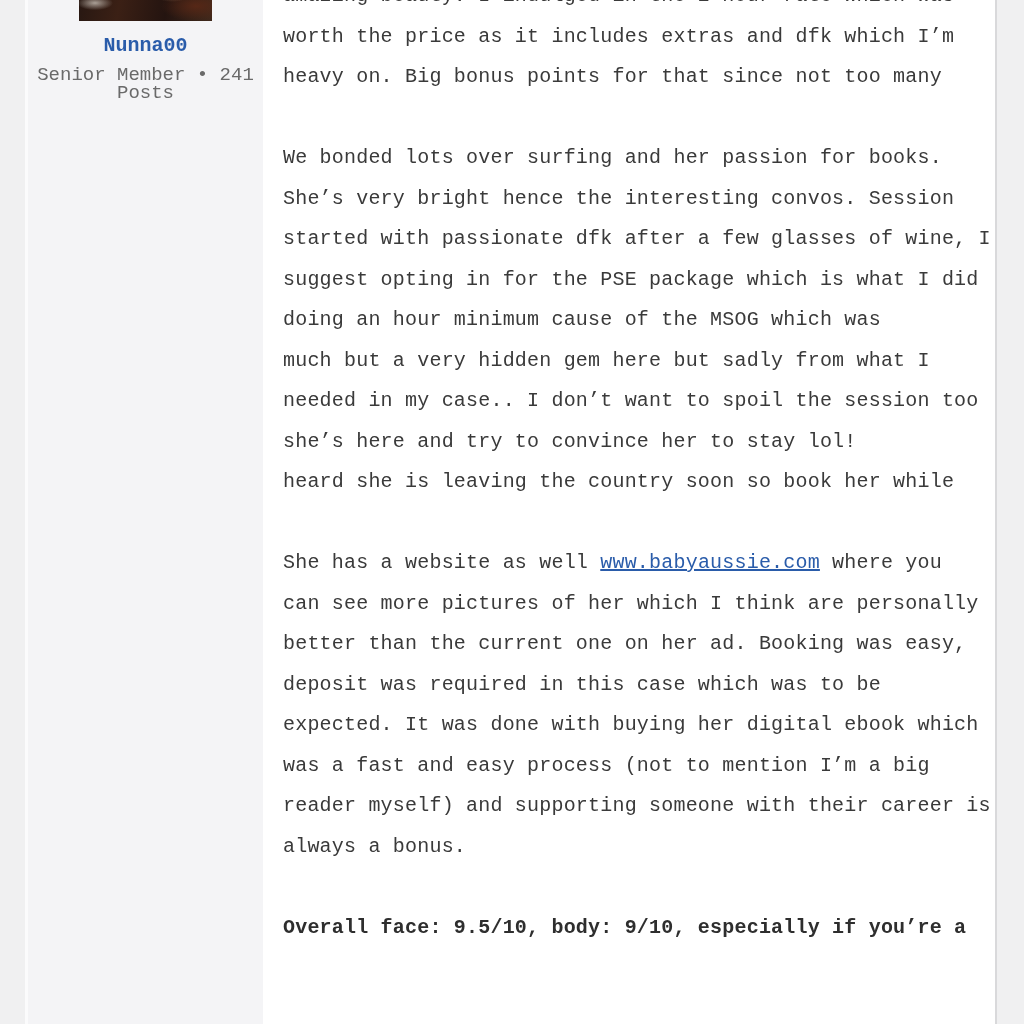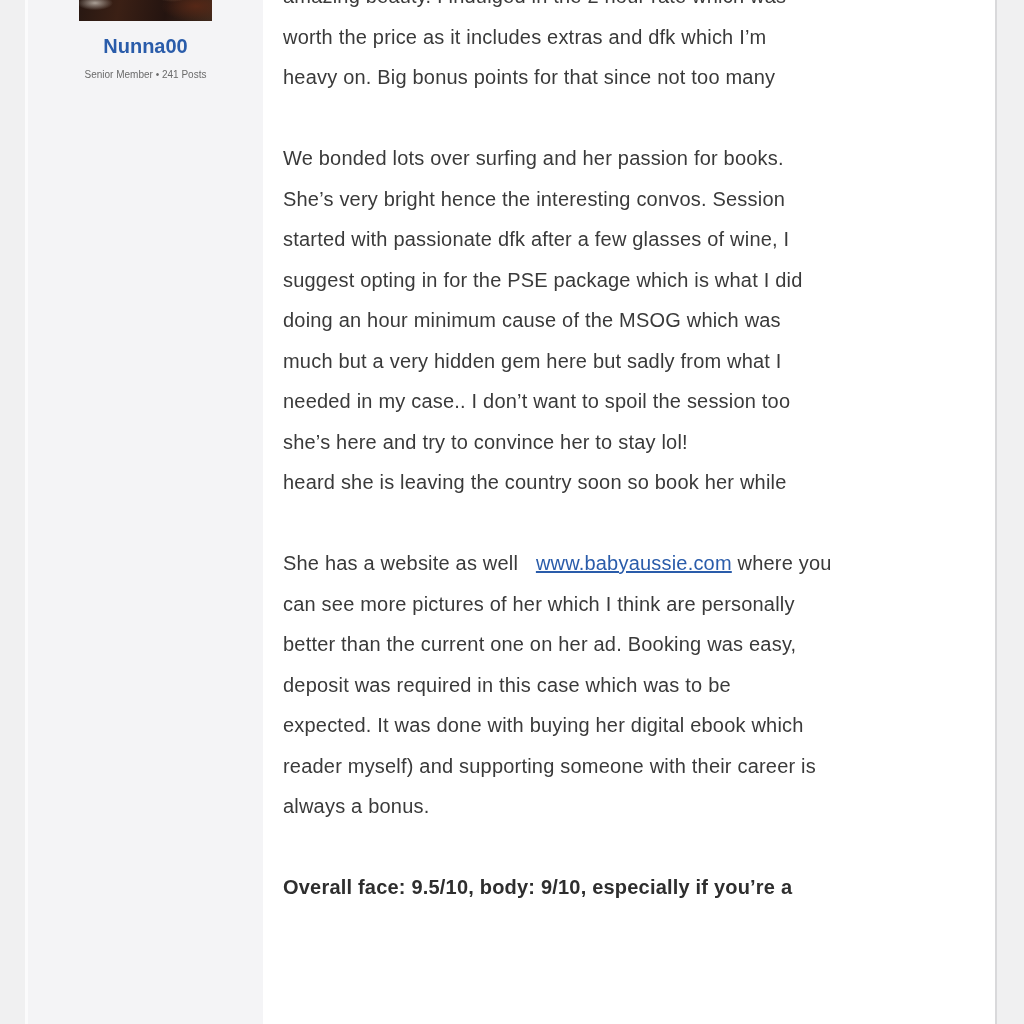--- a/index.html
+++ b/index.html
@@ -14,20 +14,21 @@
   .post-wrap {
     position: absolute;
     top: 0;
     bottom: 0;
     left: 25px;
     right: 27px;
     display: flex;
     border-left: 3px solid #fbfbfc;
     border-right: 2px solid #d9d9db;
     background: #8b5cf6;
+    font-family: Liberation Mono, monospace;
   }
   
   .sidebar {
     width: 235px;
     flex: 0 0 235px;
     background: #f4f4f6;
     text-align: center;
     overflow: hidden;
   }
   .avatar {
@@ -46,21 +47,21 @@
     display: inline-block;
     margin-top: 14px;
     font-size: 20px;
     font-weight: bold;
     color: #2a5caa;
     text-decoration: none;
     line-height: 22px;
   }
   .member-info {
     margin-top: 9px;
-    font-size: 10px;
+    font-size: 19px;
     color: #6a6a6a;
     line-height: 18px;
   }
   
   .content {
     flex: 1 1 auto;
     background: #ffffff;
     overflow: hidden;
   }
   .post-body {
@@ -76,21 +77,20 @@
     line-height: 40.5px;
     white-space: nowrap;
   }
   .post-body .line.bold {
     font-weight: bold;
     color: #2e2e2e;
   }
   .post-body a {
     color: #2a5caa;
     text-decoration: underline;
-    margin-left: 12px;
   }
 </style>
 </head>
 <body>
 
 <div class="post-wrap">
 
   <div class="sidebar">
     <div class="avatar"></div>
     <a class="username" href="#">Nunna00</a>
@@ -111,20 +111,21 @@
         <div class="line">much but a very hidden gem here but sadly from what I</div>
         <div class="line">needed in my case.. I don’t want to spoil the session too</div>
         <div class="line">she’s here and try to convince her to stay lol!</div>
         <div class="line">heard she is leaving the country soon so book her while</div>
         <div class="line"></div>
         <div class="line">She has a website as well <a href="#">www.babyaussie.com</a> where you</div>
         <div class="line">can see more pictures of her which I think are personally</div>
         <div class="line">better than the current one on her ad. Booking was easy,</div>
         <div class="line">deposit was required in this case which was to be</div>
         <div class="line">expected. It was done with buying her digital ebook which</div>
+        <div class="line">was a fast and easy process (not to mention I’m a big</div>
         <div class="line">reader myself) and supporting someone with their career is</div>
         <div class="line">always a bonus.</div>
         <div class="line"></div>
         <div class="line bold">Overall face: 9.5/10, body: 9/10, especially if you’re a</div>
       </div>
   </div>
 
 </div>
 
 </body></html>

